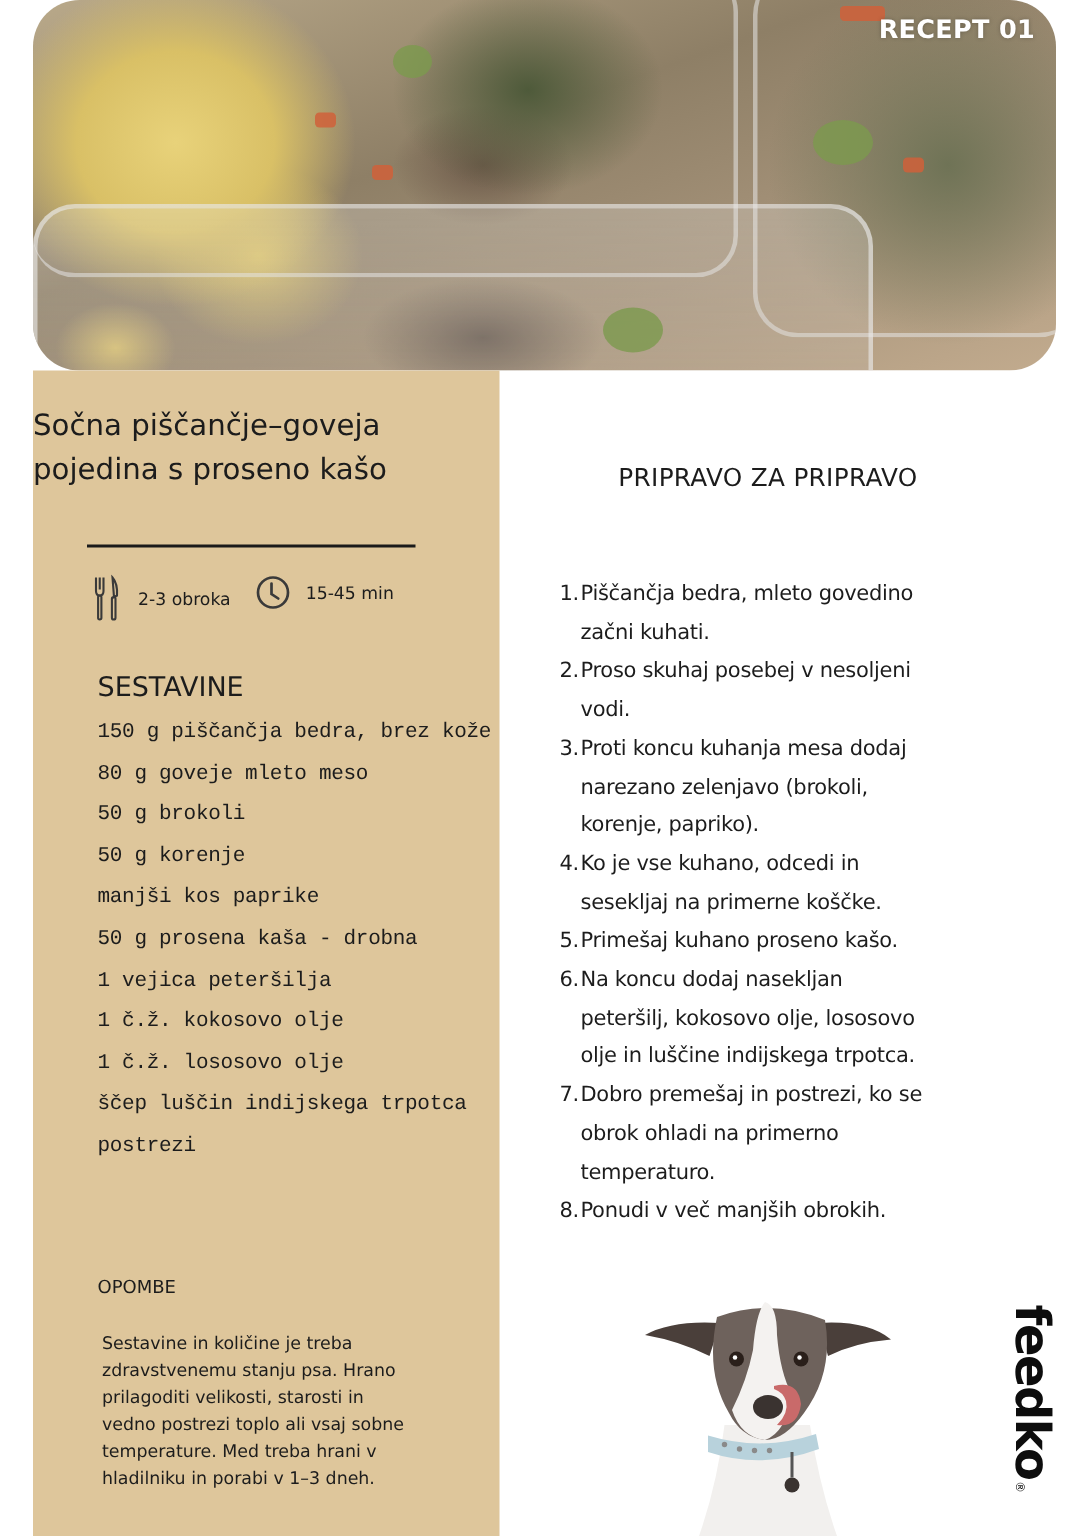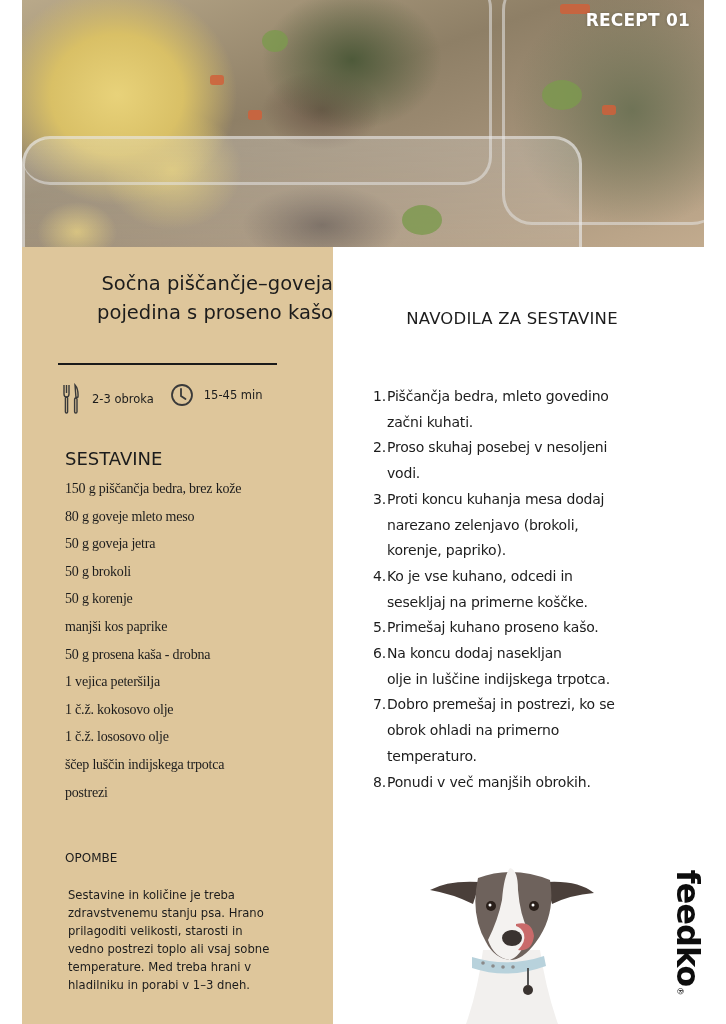--- a/index.html
+++ b/index.html
@@ -14,20 +14,21 @@
       position: absolute; left: 22px; top: 0; width: 682px; height: 247px; overflow: hidden;
       background:
         radial-gradient(ellipse 120px 110px at 95px 95px, #e8d27a 0%, #d9c066 55%, rgba(217,192,102,0) 100%),
         radial-gradient(ellipse 70px 60px at 150px 170px, #dcc46c 0%, rgba(220,196,108,0) 100%),
         radial-gradient(ellipse 90px 70px at 330px 60px, #4e5a3a 0%, rgba(78,90,58,0) 100%),
         radial-gradient(ellipse 60px 40px at 300px 110px, #6d5a4a 0%, rgba(109,90,74,0) 100%),
         radial-gradient(ellipse 120px 120px at 610px 110px, #6f7356 0%, rgba(111,115,86,0) 100%),
         radial-gradient(ellipse 80px 40px at 300px 225px, #6a5d52 0%, rgba(106,93,82,0) 100%),
         radial-gradient(ellipse 40px 30px at 55px 232px, #d8c072 0%, rgba(216,192,114,0) 100%),
         linear-gradient(160deg, #b9a98a 0%, #8e7f66 40%, #a6937a 70%, #c2ab8e 100%);
+      border-radius: 31px;
     }
     .hero .tray1 {
       position: absolute; left: 0; top: -20px; width: 470px; height: 205px;
       border: 3px solid rgba(230,230,230,0.55); border-radius: 28px; border-top: none; border-left: none;
     }
     .hero .tray2 {
       position: absolute; left: 480px; top: -20px; width: 220px; height: 245px;
       border: 3px solid rgba(230,230,230,0.55); border-radius: 30px; border-top: none; border-right: none;
     }
     .hero .tray3 {
@@ -41,37 +42,37 @@
       position: absolute; right: 14px; top: 10px; color: #ffffff;
       font-family: "DejaVu Sans", sans-serif; font-weight: bold; font-size: 17px; letter-spacing: 0.2px;
       text-shadow: 0 0 3px rgba(0,0,0,0.25);
     }
 
     
     .panel {
       position: absolute; left: 22px; top: 247px; width: 311px; height: 777px; background: #dec69b;
     }
     .recipe-title {
-      position: absolute; left: 0; top: 22px; width: 311px; text-align: right;
+      position: absolute; left: 0; top: 22px; width: 311px; text-align: left;
       font-family: "DejaVu Sans", sans-serif; font-size: 19.5px; line-height: 29px; color: #1c1c1c;
     }
     .divider { position: absolute; left: 36px; top: 116px; width: 219px; height: 2px; background: #1a1a1a; }
     .meta { position: absolute; left: 40px; top: 136px; height: 32px; display: flex; align-items: flex-start; }
     .meta .item { display: flex; align-items: center; }
     .meta .txt { font-family: "DejaVu Sans", sans-serif; font-size: 11.5px; color: #1c1c1c; }
     .meta .fork-icon { width: 18px; height: 32px; margin-right: 12px; }
     .meta .clock-icon { width: 24px; height: 24px; margin-left: 16px; margin-right: 10px; }
 
     .section-h {
       position: absolute; left: 43px; font-family: "DejaVu Sans", sans-serif; color: #1c1c1c; text-align: right;
     }
     .sestavine-h { top: 201px; font-size: 18px; }
     .ingredients { position: absolute; left: 43px; top: 228px; width: 265px; list-style: none; }
     .ingredients li {
-      font-family: Liberation Serif, serif; font-size: 14px; line-height: 27.6px; color: #1c1c1c; white-space: nowrap;
+      font-family: Liberation Mono, monospace; font-size: 14px; line-height: 27.6px; color: #1c1c1c; white-space: nowrap;
       letter-spacing: -0.2px;
     }
     .opombe-h { top: 604px; font-size: 12px; }
     .notes {
       position: absolute; left: 46px; top: 639px; width: 250px;
       font-family: "DejaVu Sans", sans-serif; font-size: 11.6px; line-height: 18px; color: #1c1c1c;
     }
 
     
     .instr-h {
@@ -137,21 +138,20 @@
           <path d="M11 6 V13 L15.5 16" stroke-linecap="round"></path>
         </svg>
         <span class="txt">15-45 min</span>
       </div>
     </div>
 
     <div class="section-h sestavine-h">SESTAVINE</div>
     <ul class="ingredients">
       <li>150 g piščančja bedra, brez kože</li>
       <li>80 g goveje mleto meso</li>
-      <li>50 g goveja jetra</li>
       <li>50 g brokoli</li>
       <li>50 g korenje</li>
       <li>manjši kos paprike</li>
       <li>50 g prosena kaša - drobna</li>
       <li>1 vejica peteršilja</li>
       <li>1 č.ž. kokosovo olje</li>
       <li>1 č.ž. lososovo olje</li>
       <li>ščep luščin indijskega trpotca</li>
       <li>postrezi</li>
     </ul>
@@ -160,21 +160,21 @@
     <div class="notes">
       <div>Sestavine in količine je treba</div>
       <div>zdravstvenemu stanju psa. Hrano</div>
       <div>prilagoditi velikosti, starosti in</div>
       <div>vedno postrezi toplo ali vsaj sobne</div>
       <div>temperature. Med treba hrani v</div>
       <div>hladilniku in porabi v 1–3 dneh.</div>
     </div>
   </div>
 
-  <div class="instr-h">NAVODILA ZA SESTAVINE</div>
+  <div class="instr-h">PRIPRAVO ZA PRIPRAVO</div>
   <ol class="steps">
     <li>
       <span class="num">1.</span>
       <span class="text">
         <div>Piščančja bedra, mleto govedino</div>
         <div>začni kuhati.</div>
       </span>
     </li>
     <li>
       <span class="num">2.</span>
@@ -201,20 +201,21 @@
     <li>
       <span class="num">5.</span>
       <span class="text">
         <div>Primešaj kuhano proseno kašo.</div>
       </span>
     </li>
     <li>
       <span class="num">6.</span>
       <span class="text">
         <div>Na koncu dodaj nasekljan</div>
+        <div>peteršilj, kokosovo olje, lososovo</div>
         <div>olje in luščine indijskega trpotca.</div>
       </span>
     </li>
     <li>
       <span class="num">7.</span>
       <span class="text">
         <div>Dobro premešaj in postrezi, ko se</div>
         <div>obrok ohladi na primerno</div>
         <div>temperaturo.</div>
       </span>

